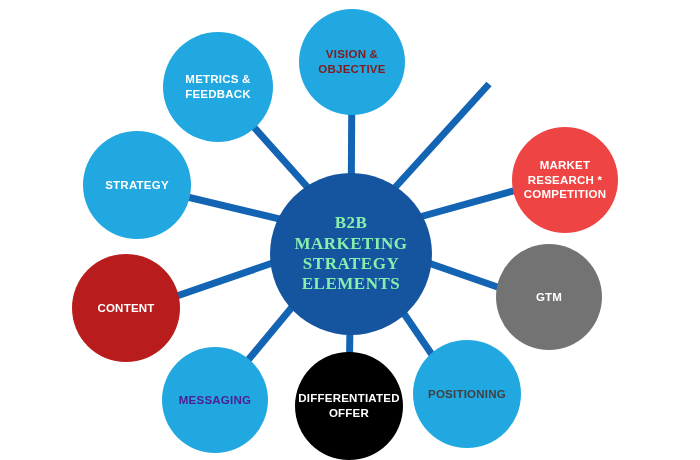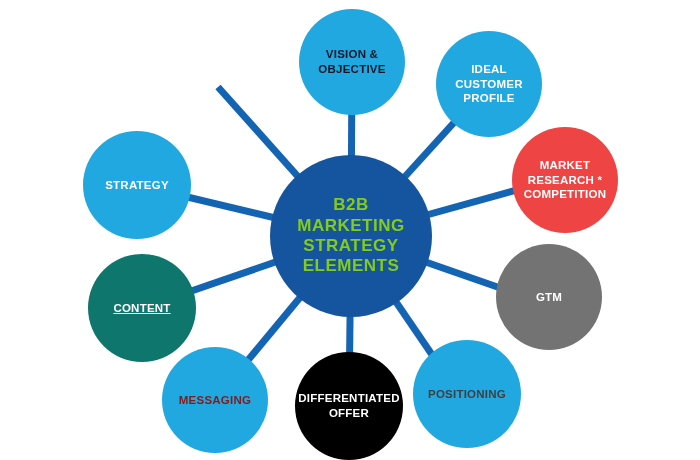--- a/index.html
+++ b/index.html
@@ -54,52 +54,51 @@
       <line x1="351" y1="236" x2="489" y2="84" stroke="#1464B4" stroke-width="7"></line>
       <line x1="351" y1="236" x2="553" y2="180" stroke="#1464B4" stroke-width="7"></line>
       <line x1="351" y1="236" x2="549" y2="305" stroke="#1464B4" stroke-width="7"></line>
       <line x1="351" y1="236" x2="467" y2="406" stroke="#1464B4" stroke-width="7"></line>
       <line x1="351" y1="236" x2="349" y2="406" stroke="#1464B4" stroke-width="7"></line>
       <line x1="351" y1="236" x2="215" y2="400" stroke="#1464B4" stroke-width="7"></line>
       <line x1="351" y1="236" x2="142" y2="308" stroke="#1464B4" stroke-width="7"></line>
       <line x1="351" y1="236" x2="137" y2="185" stroke="#1464B4" stroke-width="7"></line>
       <line x1="351" y1="236" x2="218" y2="87" stroke="#1464B4" stroke-width="7"></line>
     </svg>
-  <div class="circle hub" style="left: 270px; top: 155px; width: 162px; height: 162px; background: rgb(21, 84, 158); color: #84cc16;">
+  <div class="circle hub" style="left: 270px; top: 173px; width: 162px; height: 162px; background: rgb(21, 84, 158); color: #86efac; font-family: Liberation Serif, serif;">
     <span class="label">B2B
 MARKETING
 STRATEGY
 ELEMENTS</span>
   </div>
-<div class="circle node" style="left: 299px; top: 9px; width: 106px; height: 106px; background: rgb(34, 168, 224); color: #0f172a;">
+<div class="circle node" style="left: 299px; top: 9px; width: 106px; height: 106px; background: rgb(34, 168, 224); color: #7f1d1d;">
       <span class="label">VISION &amp;
 OBJECTIVE</span>
-    </div>
-    <div class="circle node" style="left: 436px; top: 31px; width: 106px; height: 106px; background: rgb(34, 168, 224); color: rgb(255, 255, 255);">
-      <span class="label">IDEAL
-CUSTOMER
-PROFILE</span>
     </div>
     <div class="circle node" style="left: 512px; top: 127px; width: 106px; height: 106px; background: #ef4444; color: rgb(255, 255, 255);">
       <span class="label">MARKET
 RESEARCH *
 COMPETITION</span>
     </div>
     <div class="circle node" style="left: 496px; top: 244px; width: 106px; height: 106px; background: #737373; color: rgb(255, 255, 255);">
       <span class="label">GTM</span>
     </div>
     <div class="circle node" style="left: 413px; top: 340px; width: 108px; height: 108px; background: rgb(34, 168, 224); color: #404040;">
       <span class="label">POSITIONING</span>
     </div>
     <div class="circle node" style="left: 295px; top: 352px; width: 108px; height: 108px; background: #000000; color: rgb(255, 255, 255);">
       <span class="label">DIFFERENTIATED
 OFFER</span>
     </div>
-    <div class="circle node" style="left: 162px; top: 347px; width: 106px; height: 106px; background: rgb(34, 168, 224); color: #7f1d1d;">
+    <div class="circle node" style="left: 162px; top: 347px; width: 106px; height: 106px; background: rgb(34, 168, 224); color: #4c1d95;">
       <span class="label">MESSAGING</span>
     </div>
-    <div class="circle node" style="left: 88px; top: 254px; width: 108px; height: 108px; background: #0f766e; color: rgb(255, 255, 255); text-decoration: underline;">
+    <div class="circle node" style="left: 72px; top: 254px; width: 108px; height: 108px; background: #b91c1c; color: rgb(255, 255, 255);">
       <span class="label">CONTENT</span>
     </div>
     <div class="circle node" style="left: 83px; top: 131px; width: 108px; height: 108px; background: rgb(34, 168, 224); color: rgb(255, 255, 255);">
       <span class="label">STRATEGY</span>
     </div>
+    <div class="circle node" style="left: 163px; top: 32px; width: 110px; height: 110px; background: rgb(34, 168, 224); color: rgb(255, 255, 255);">
+      <span class="label">METRICS &amp;
+FEEDBACK</span>
+    </div>
   </div>
 
 </body></html>

